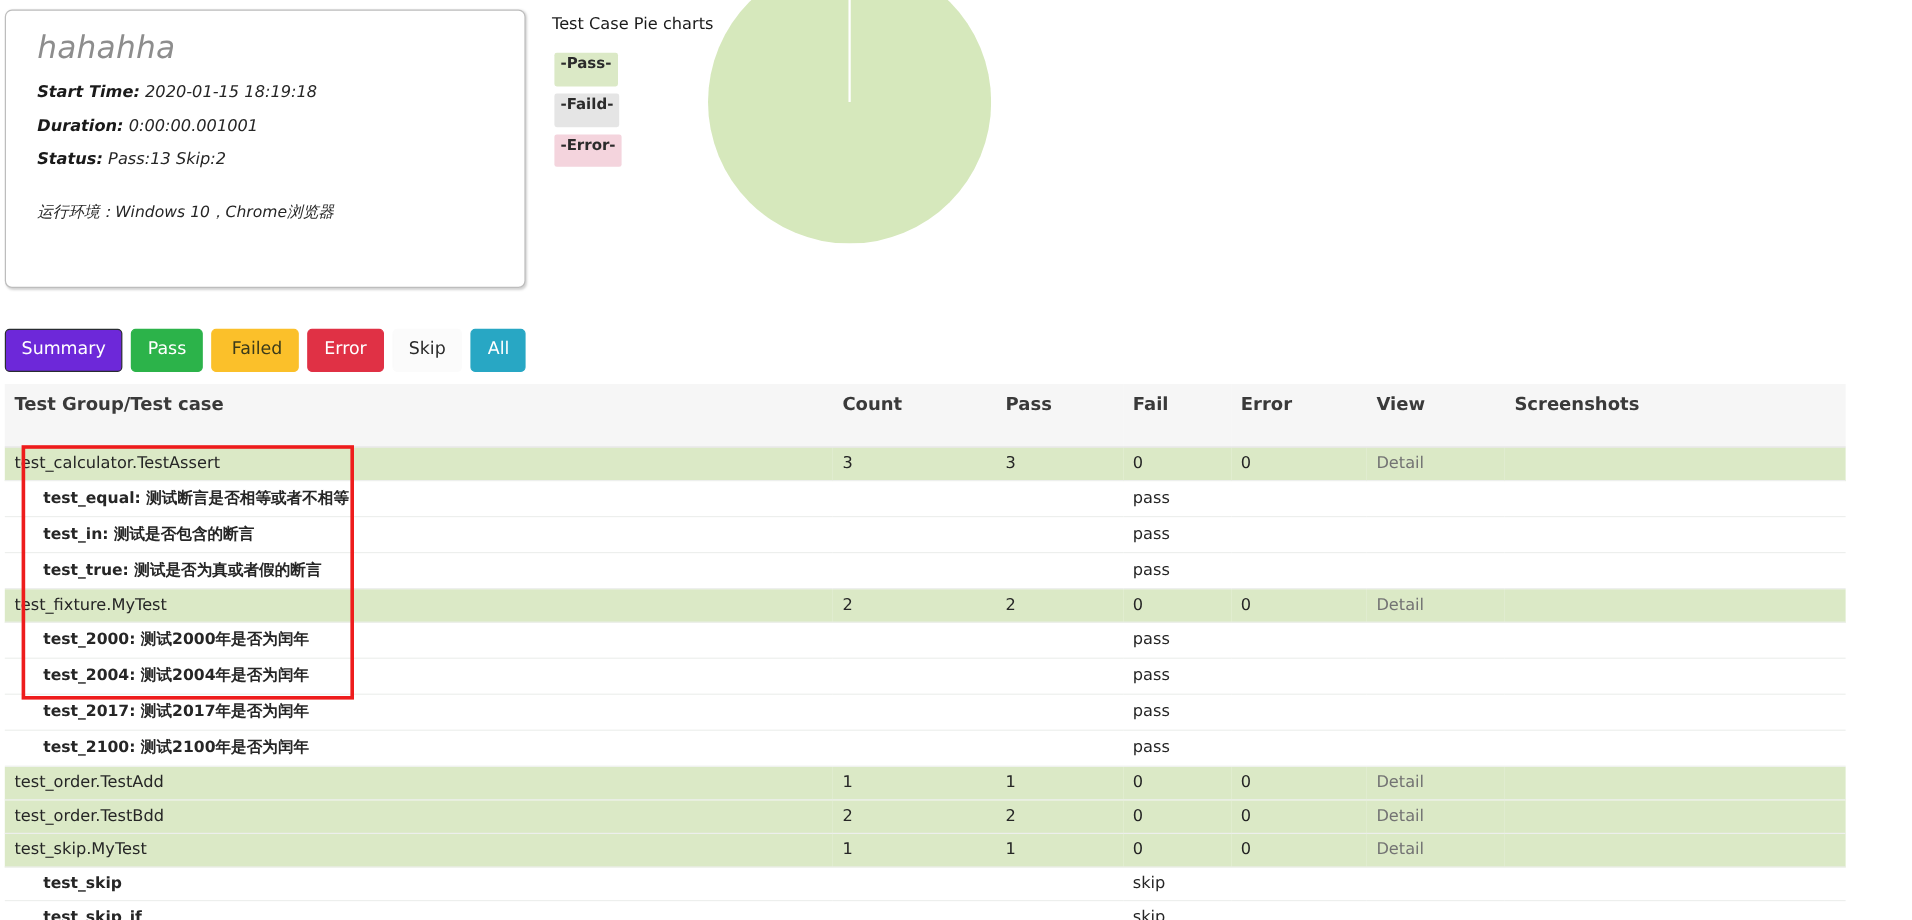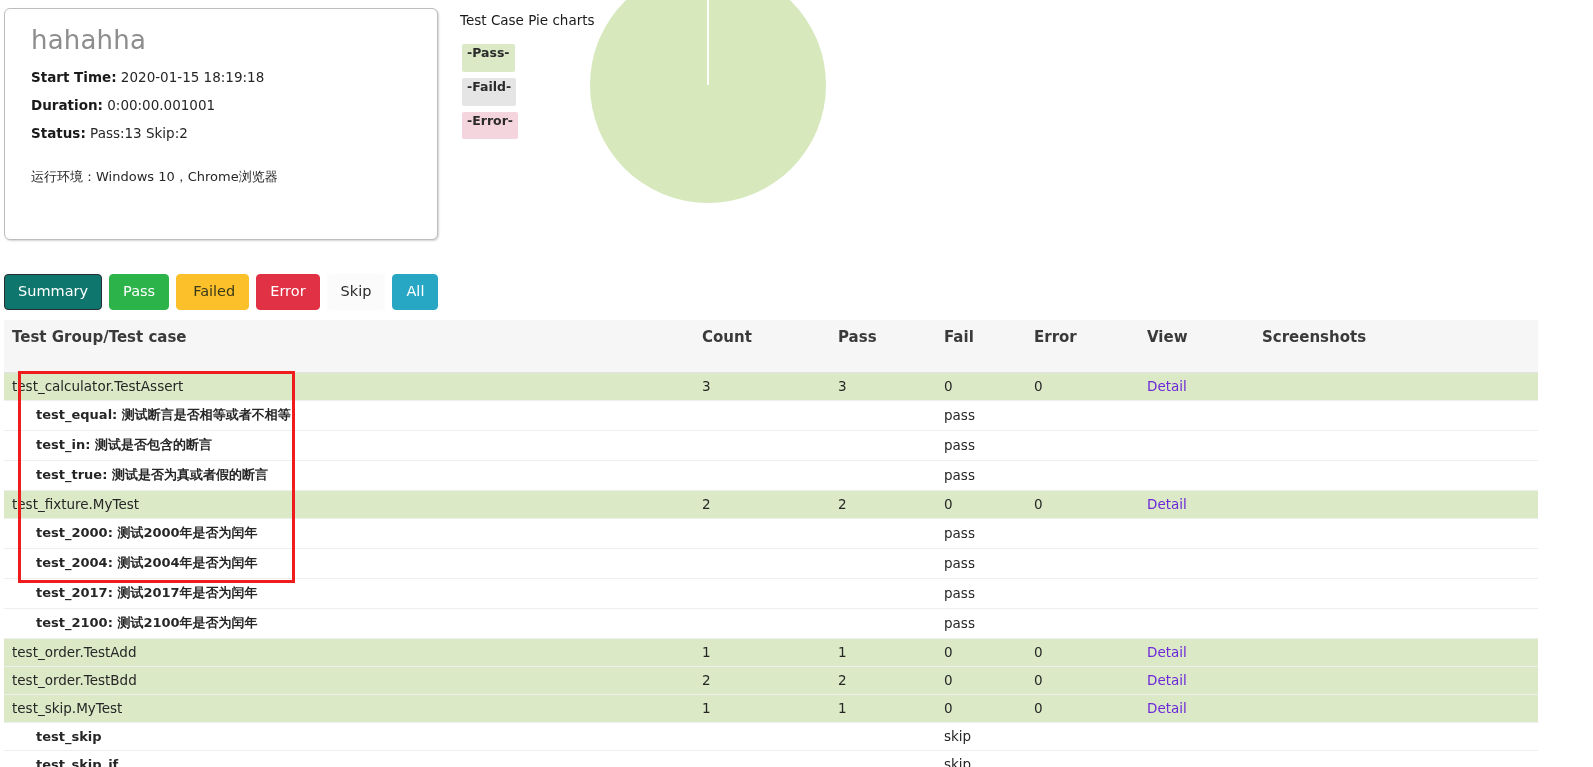--- a/index.html
+++ b/index.html
@@ -17,20 +17,21 @@
   
   #summary-card {
     position: absolute;
     left: 4px; top: 8px;
     width: 434px; height: 232px;
     border: 1px solid #bdbdbd;
     border-radius: 6px;
     background: #fff;
     box-shadow: 1px 1px 2px rgba(0,0,0,.18);
     padding: 14px 16px;
+    font-style: italic;
   }
   #report-title {
     font-size: 26px;
     color: #8d8d8d;
     font-weight: 400;
     margin: 2px 0 14px 10px;
     letter-spacing: .2px;
   }
   .meta-line {
     font-size: 13.5px;
@@ -120,21 +121,21 @@
     border-bottom: 1px solid #ffffff;
     height: 24px;
   }
   tr.case-row td { background: #ffffff; height: 24px; }
   .case-name {
     padding-left: 32px !important;
     color: #1f7a3d;
     font-weight: 700;
     font-size: 13px;
   }
-  .detail-link { color: #6d28d9; text-decoration: none; cursor: pointer; }
+  .detail-link { color: #737373; text-decoration: none; cursor: pointer; }
   .status-cell { color: #262626; }
   .status-skip { color: #3a7fd5; cursor: pointer; }
 
   
   .c-name { width: 690px; }
   .c-count { width: 136px; }
   .c-pass { width: 106px; }
   .c-fail { width: 90px; }
   .c-error { width: 113px; }
   .c-view { width: 115px; }
@@ -180,21 +181,21 @@
         <span class="legend-row"><span class="legend-chip" style="background: rgb(244, 212, 221); color: rgb(43, 43, 43);">-Error-</span></span>
       </div>
     <svg id="pie-canvas" viewBox="0 0 200 200">
         <circle cx="100" cy="100" r="100" fill="#d6e8bc"></circle>
         <line x1="100" y1="100" x2="100" y2="0" stroke="#ffffff" stroke-width="1.6"></line>
       </svg>
   </div>
 </div>
 
 <div id="filter-bar">
-    <button class="filter-btn" style="background: #0f766e; color: rgb(255, 255, 255); border-color: rgb(41, 44, 49); text-align: center;">Summary</button>
+    <button class="filter-btn" style="background: #6d28d9; color: rgb(255, 255, 255); border-color: rgb(41, 44, 49); text-align: center;">Summary</button>
     <button class="filter-btn" style="background: rgb(44, 179, 74); color: rgb(255, 255, 255); border-color: rgb(44, 179, 74);">Pass</button>
     <button class="filter-btn" style="background: rgb(251, 192, 42); color: rgb(58, 58, 26); border-color: rgb(251, 192, 42); padding-left: 16px;">Failed</button>
     <button class="filter-btn" style="background: rgb(224, 49, 69); color: rgb(255, 255, 255); border-color: rgb(224, 49, 69);">Error</button>
     <button class="filter-btn" style="background: rgb(251, 251, 251); color: rgb(43, 43, 43); border-color: rgb(251, 251, 251);">Skip</button>
     <button class="filter-btn" style="background: rgb(40, 167, 196); color: rgb(255, 255, 255); border-color: rgb(40, 167, 196);">All</button>
   </div>
 
 <table id="results-table">
   <colgroup>
     <col class="c-name">

